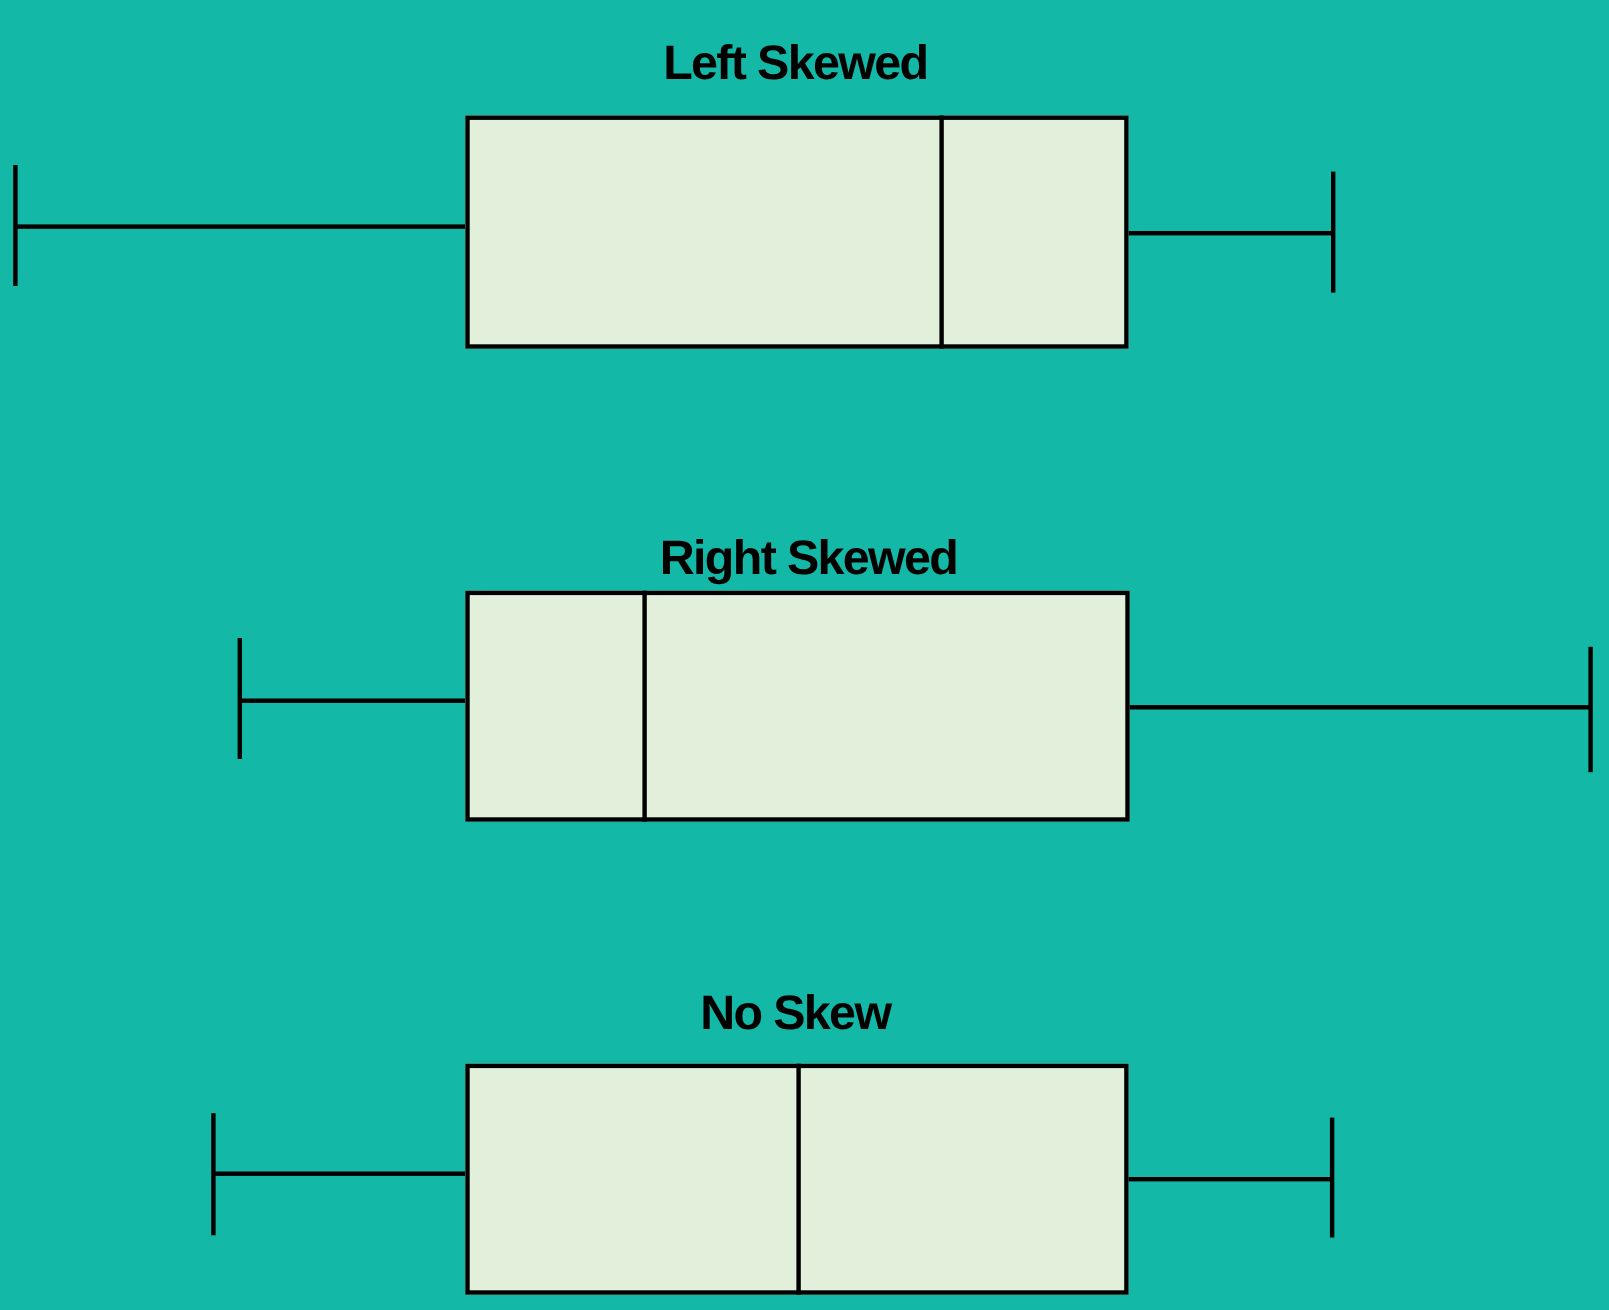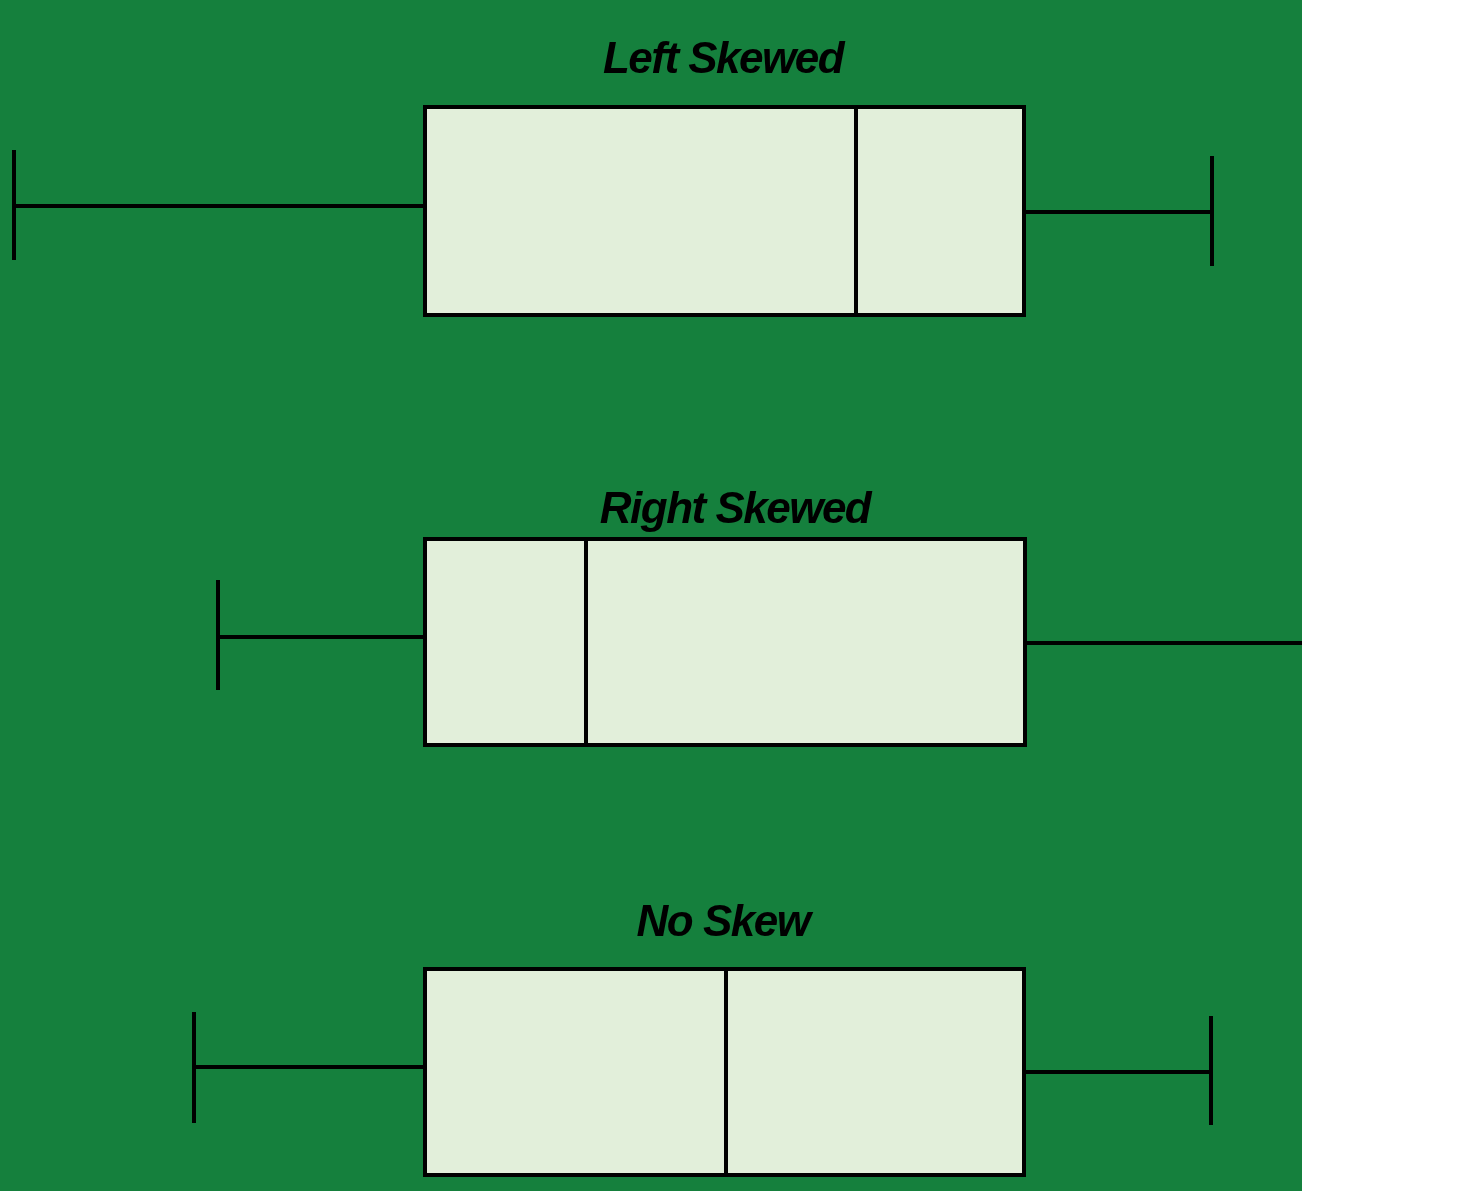--- a/index.html
+++ b/index.html
@@ -2,26 +2,25 @@
 <html><head>
 <meta charset="utf-8">
 <style>
   html, body {
     margin: 0;
     padding: 0;
     background: #ffffff;
   }
   .figure {
     position: relative;
-    width: 1302px;
+    width: 1463px;
     height: 1191px;
-    background: #15803d;
+    background: #14b8a6;
     overflow: hidden;
     font-family: "Liberation Sans", sans-serif;
-    font-style: italic;
   }
   .plot-title {
     position: absolute;
     transform: translateX(-50%);
     margin: 0;
     font-family: "Liberation Sans", "DejaVu Sans", sans-serif;
     font-weight: 700;
     font-size: 44px;
     line-height: 44px;
     letter-spacing: -1.5px;

